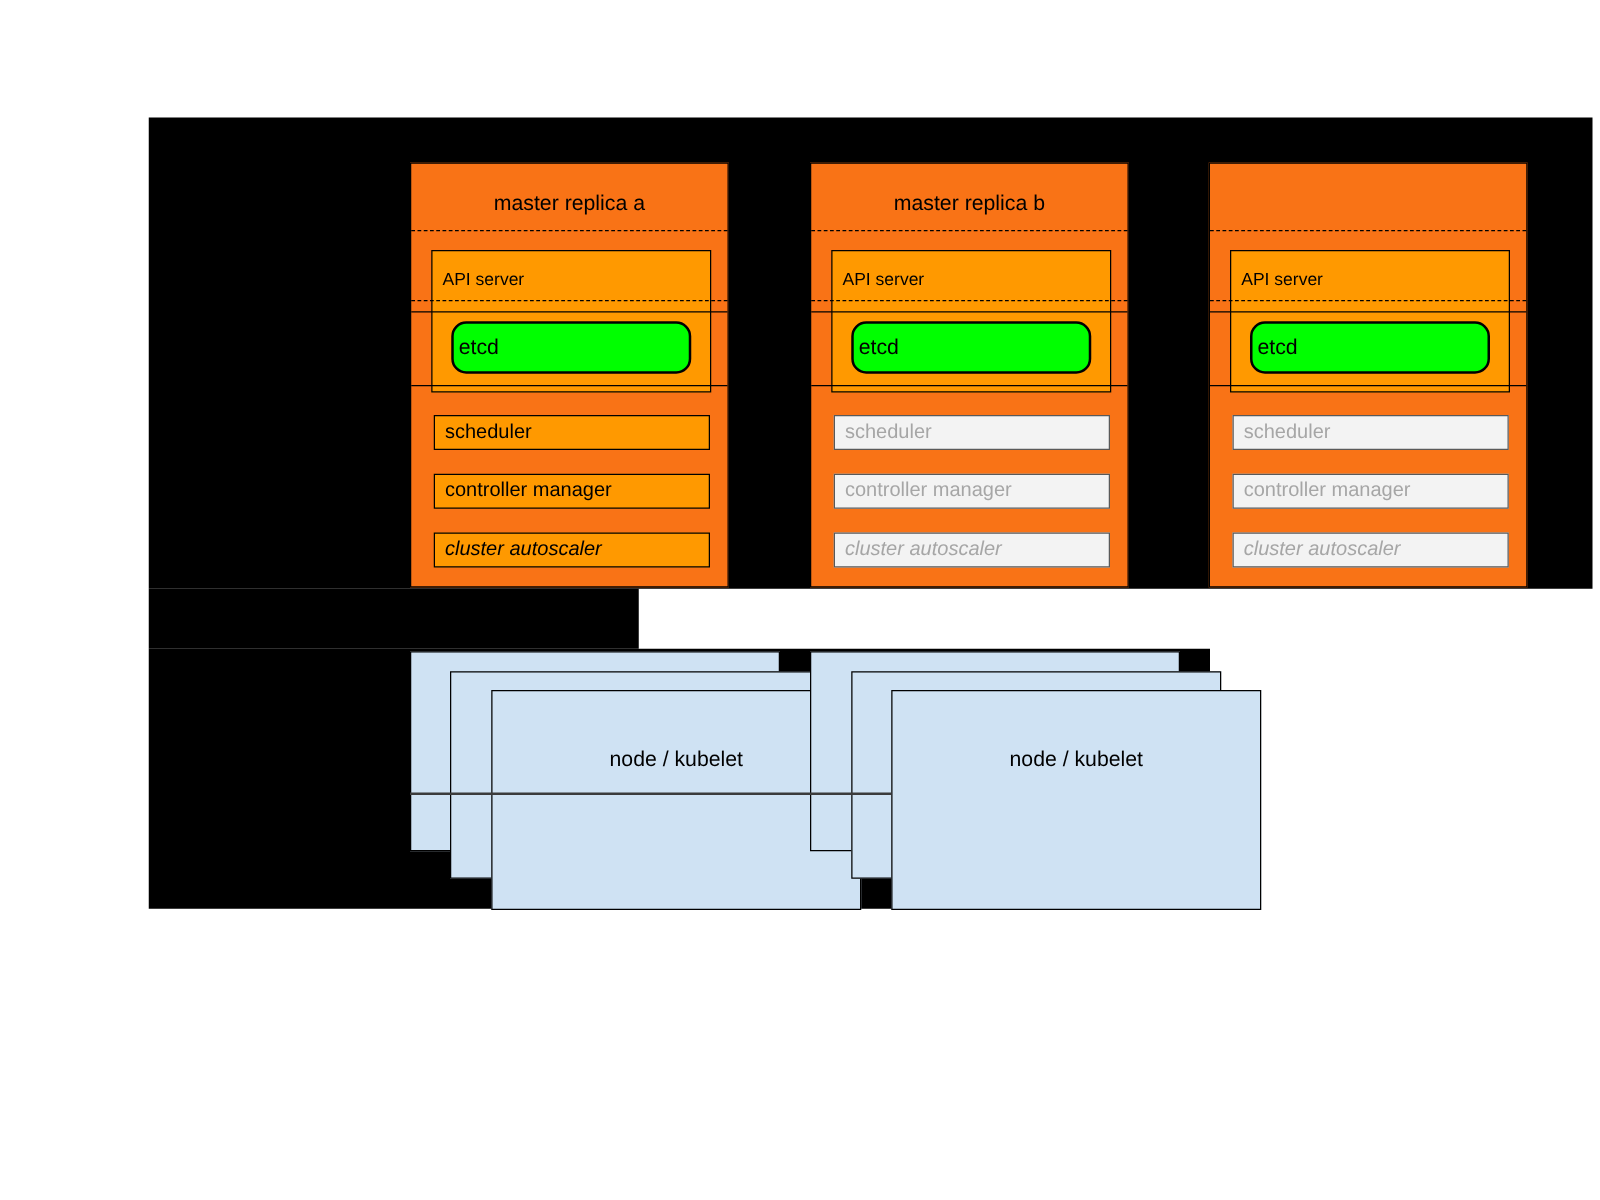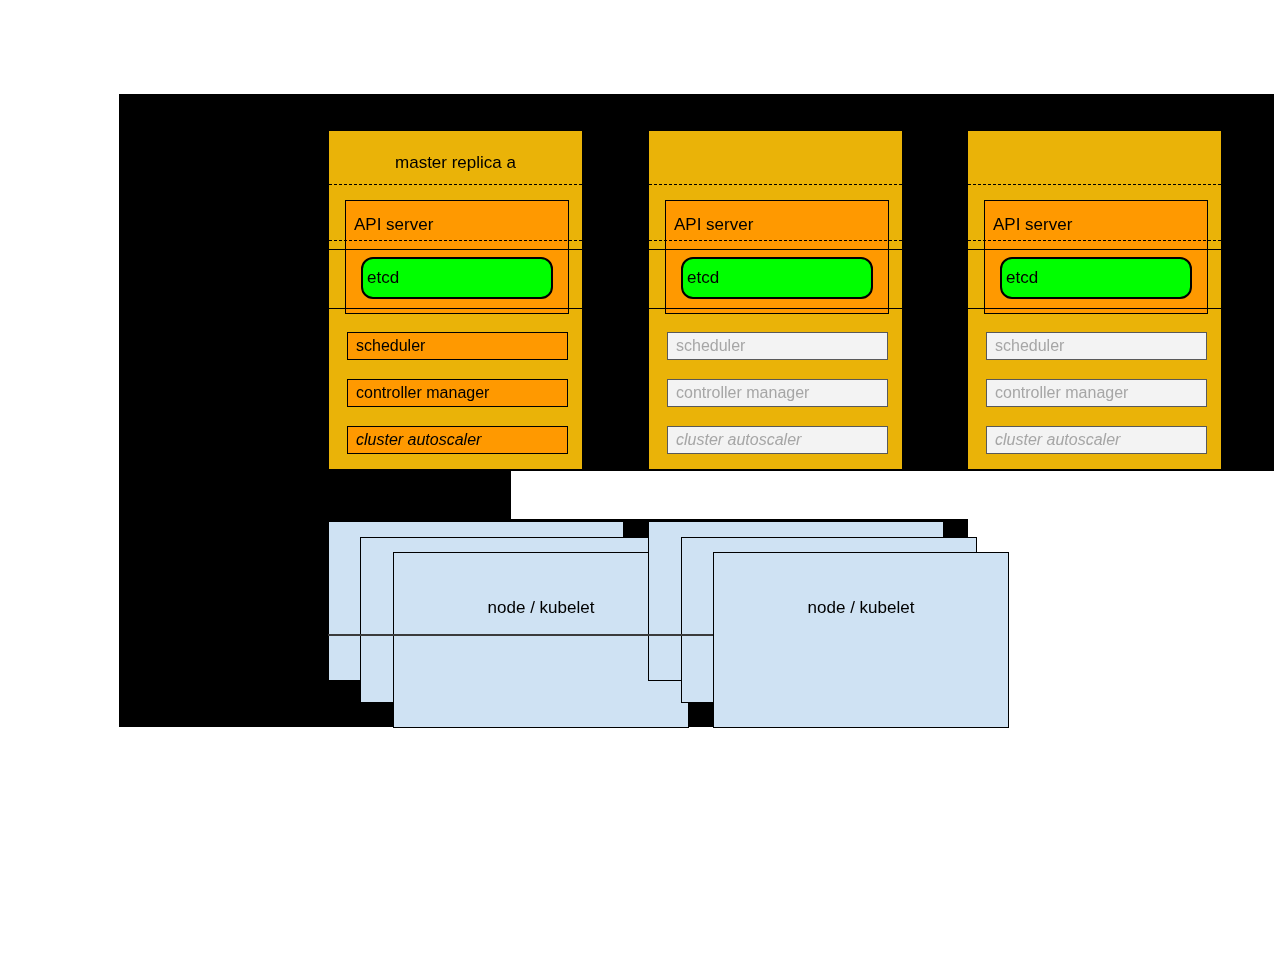--- a/index.html
+++ b/index.html
@@ -15,21 +15,21 @@
   .blk { position: absolute; background: #000000; }
   .blk-upper   { left: 119px; top: 94px;  width: 1155px; height: 377px; }
   .blk-midleft { left: 119px; top: 471px; width: 392px;  height: 48px; }
   .blk-lower   { left: 119px; top: 519px; width: 849px;  height: 208px; }
 
   .master {
     position: absolute;
     top: 130px;
     width: 255px;
     height: 340px;
-    background: #eab308;
+    background: #f97316;
     border: 1px solid #000000;
     box-sizing: border-box;
   }
   .master-a { left: 328px; }
   .master-b { left: 648px; }
   .master-c { left: 967px; }
 
   .master-title {
     position: absolute;
     top: 20px; left: 0;
@@ -45,21 +45,21 @@
   .api-box {
     position: absolute;
     left: 16px; top: 69px;
     width: 224px; height: 114px;
     background: #ff9900;
     border: 1px solid #000000;
     box-sizing: border-box;
   }
   .api-label {
     margin: 14px 0 0 8px;
-    font-size: 17px;
+    font-size: 14px;
   }
   .etcd-box {
     position: absolute;
     left: 15px; top: 56px;
     width: 192px; height: 42px;
     background: #00ff00;
     border: 2px solid #000000;
     border-radius: 12px;
     box-sizing: border-box;
     font-size: 17px;
@@ -128,20 +128,21 @@
     </div>
     <div class="hline dashed" style="top:109px"></div>
     <div class="hline solid" style="top:118px"></div>
     <div class="hline solid" style="top:177px"></div>
     <div class="comp comp-1 is-active">scheduler</div>
     <div class="comp comp-2 is-active">controller manager</div>
     <div class="comp comp-3 is-active">cluster autoscaler</div>
   </div>
 
   <div class="master master-b">
+    <div class="master-title">master replica b</div>
     <div class="hline dashed" style="top:53px"></div>
     <div class="api-box">
       <div class="api-label">API server</div>
       <div class="etcd-box">etcd</div>
     </div>
     <div class="hline dashed" style="top:109px"></div>
     <div class="hline solid" style="top:118px"></div>
     <div class="hline solid" style="top:177px"></div>
     <div class="comp comp-1 is-inactive">scheduler</div>
     <div class="comp comp-2 is-inactive">controller manager</div>

